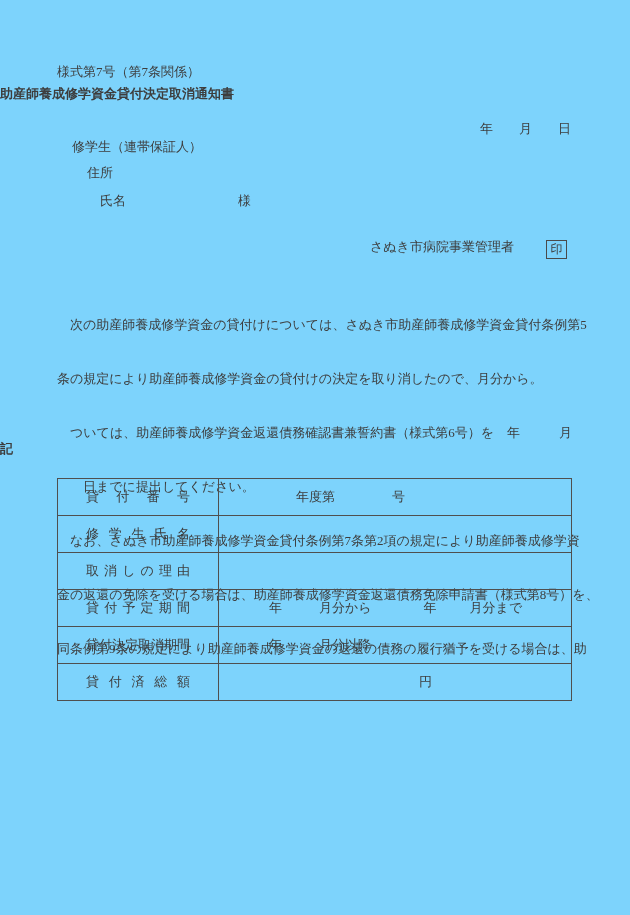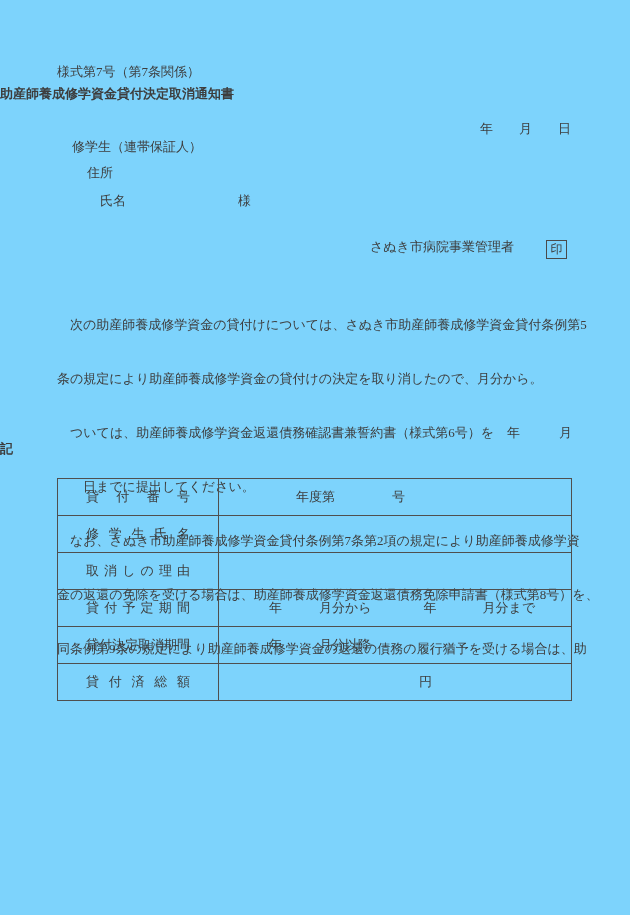--- a/index.html
+++ b/index.html
@@ -140,21 +140,21 @@
             <span>予</span>
             <span>定</span>
             <span>期</span>
             <span>間</span>
           </span>
       </div>
       <div class="t-value-cell">
         <span class="seg" style="margin-left:50px;">年</span>
         <span class="seg" style="margin-left:37px;">月分から</span>
         <span class="seg" style="margin-left:52px;">年</span>
-        <span class="seg" style="margin-left:46px;">月分まで</span>
+        <span class="seg" style="margin-left:33px;">月分まで</span>
       </div>
     </div>
 
     <div class="t-row">
       <div class="t-label-cell">
         <span class="jlabel">
             <span>貸</span>
             <span>付</span>
             <span>決</span>
             <span>定</span>

